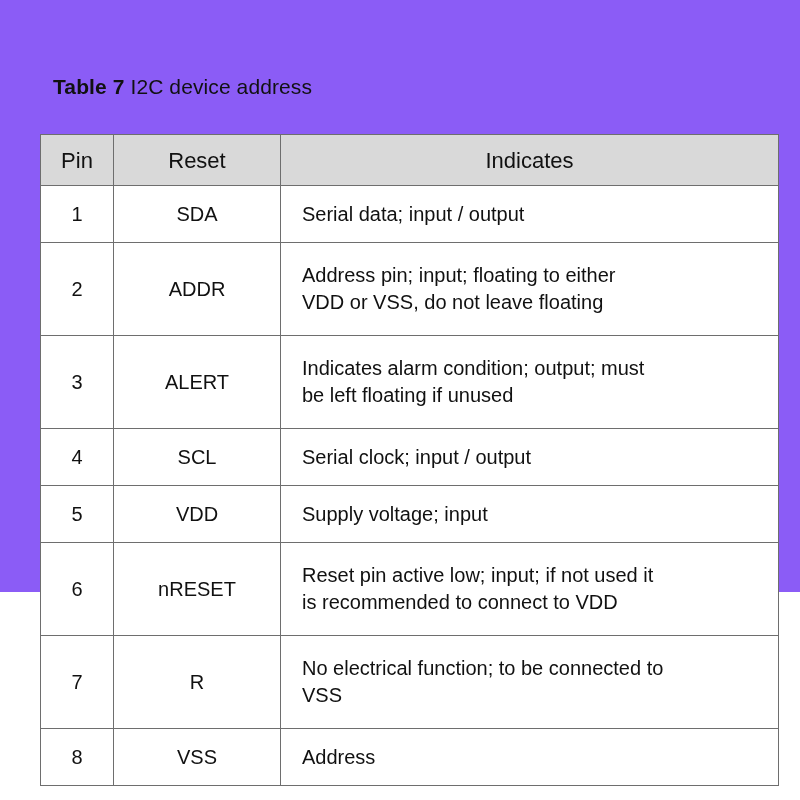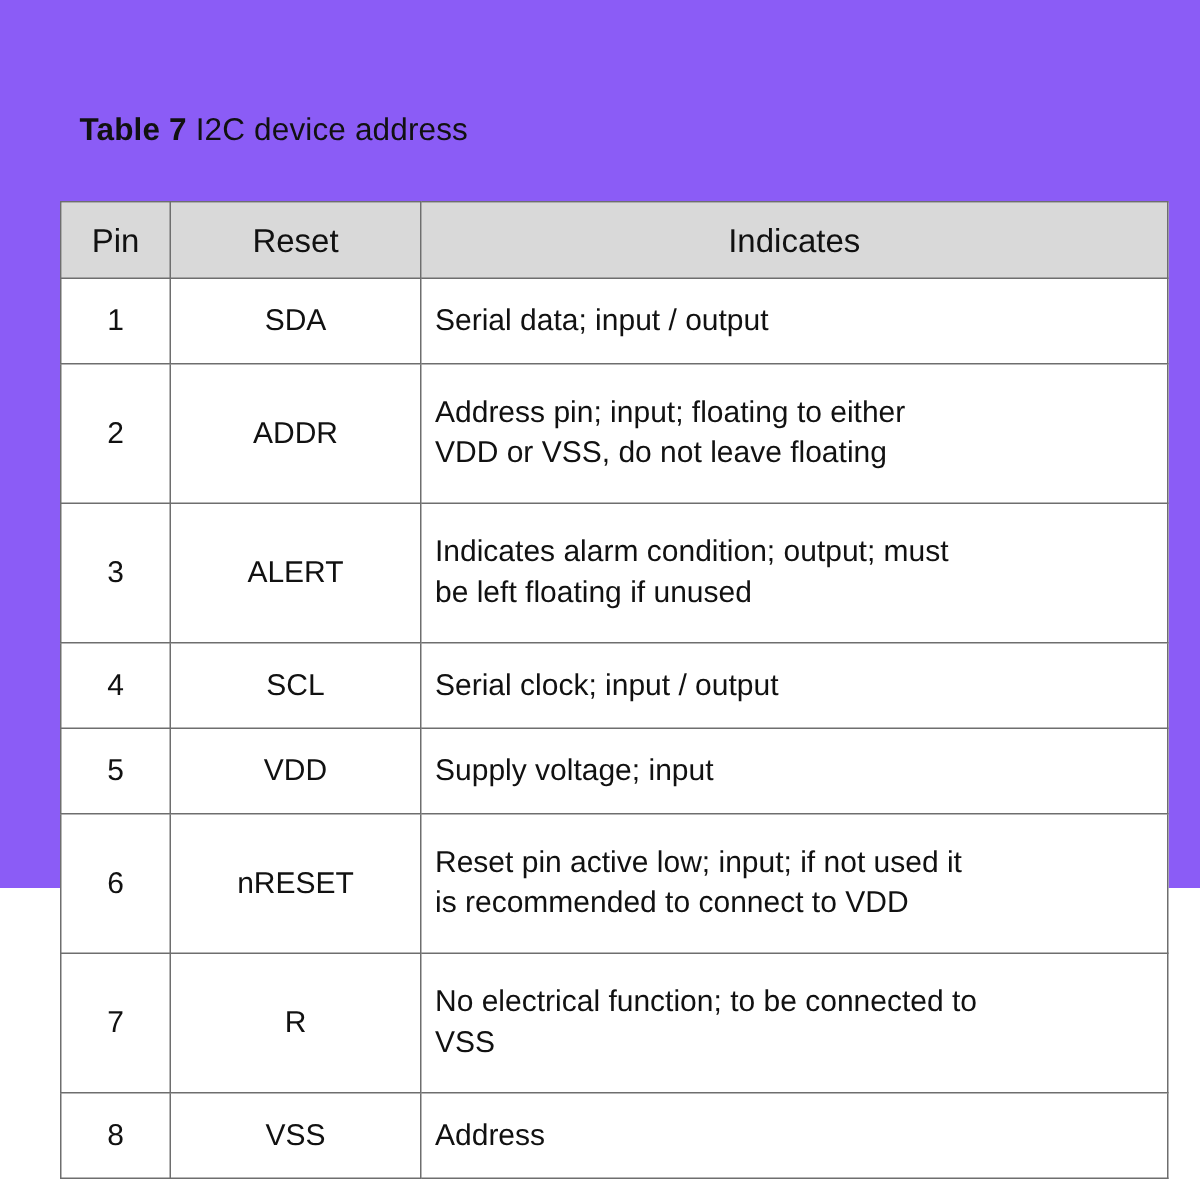--- a/index.html
+++ b/index.html
@@ -84,21 +84,21 @@
     padding: 6px 4px;
   }
   td.cell-comment {
     text-align: left;
     padding: 6px 6px 6px 9px;
   }
 
   tr.row-1line td { height: 44px; }
   tr.row-2line td { height: 80px; }
 
-  .comment-line { display: block; white-space: nowrap; }
+  .comment-line { display: block; white-space: nowrap; margin-left: 12px; }
 </style>
 </head>
 <body>
 
 <div class="page">
 
   <div class="caption">
     <span class="caption-label">Table 7</span><span class="caption-text"> I2C device address</span>
   </div>
 

